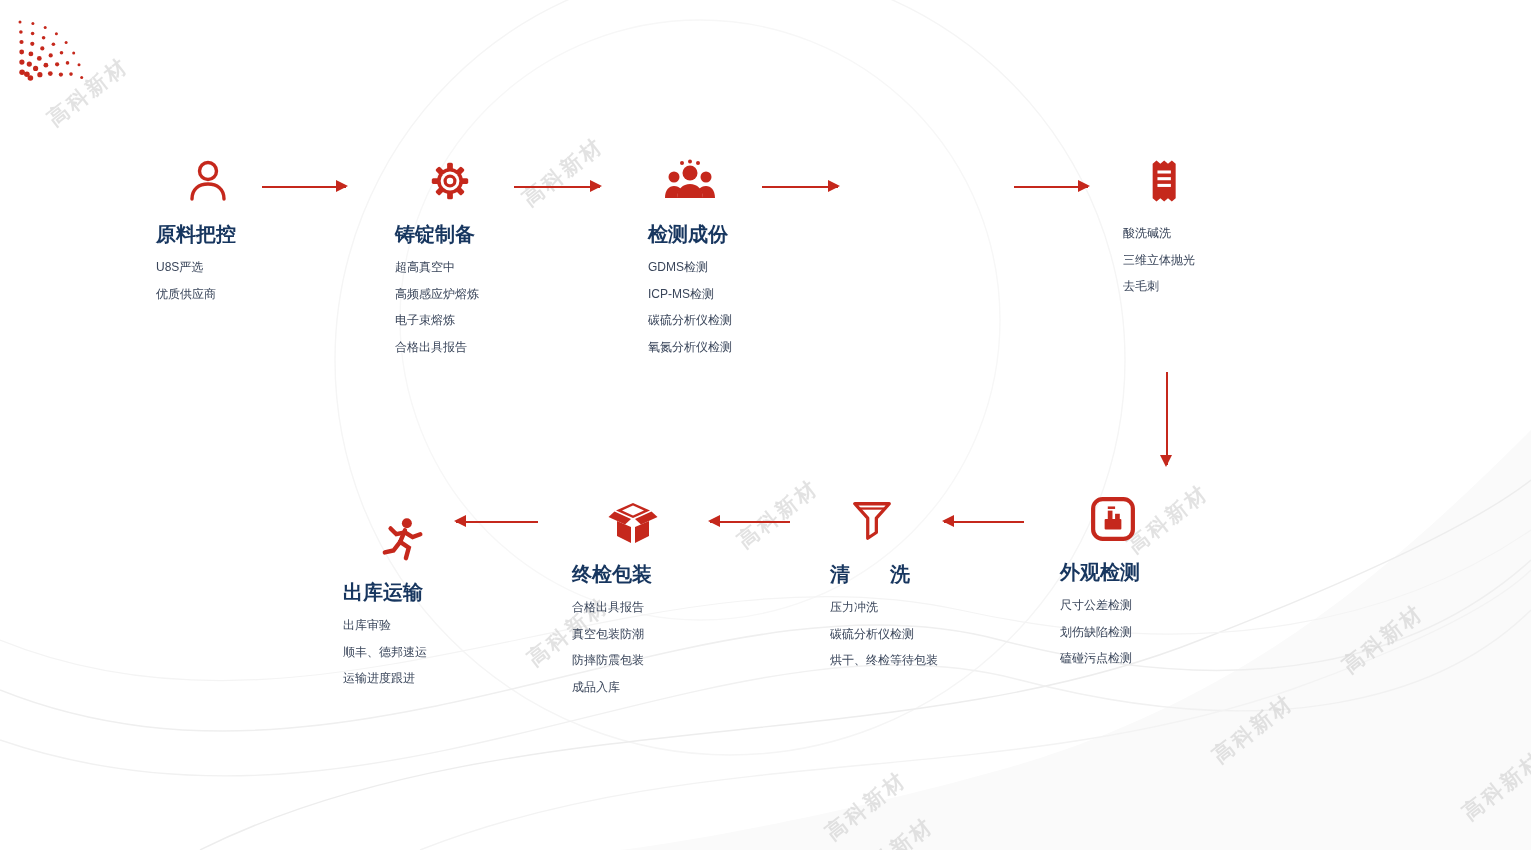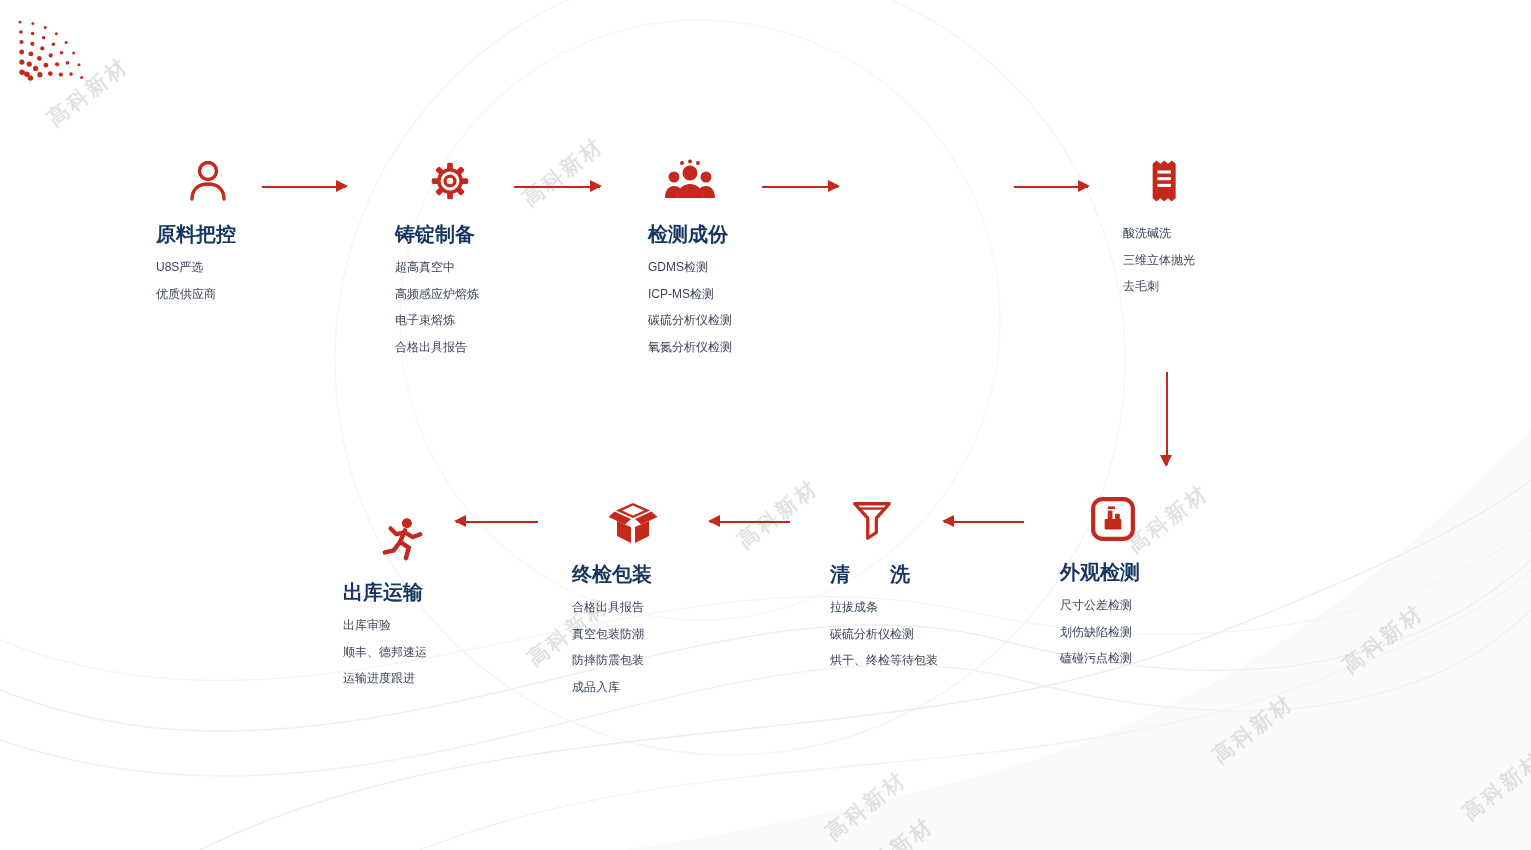--- a/index.html
+++ b/index.html
@@ -275,21 +275,21 @@
 
   <div class="step r3">
     <div class="icon">
       <svg viewBox="0 0 46 48">
         <path d="M5 6 H41 L27.5 21 V36 L18.5 42 V21 Z" fill="none" stroke="#c5281c" stroke-width="3.4" stroke-linejoin="round"></path>
         <path d="M10 11 H36" stroke="#c5281c" stroke-width="2.4"></path>
       </svg>
     </div>
     <div class="step-title">清　　洗</div>
     <div class="lines">
-        <div class="line">拉拔成条</div>
+        <div class="line">压力冲洗</div>
         <div class="line">碳硫分析仪检测</div>
         <div class="line">烘干、终检等待包装</div>
       </div>
   </div>
 
   <div class="step r4">
     <div class="icon">
       <svg viewBox="0 0 44 44">
         <rect x="3" y="3" width="38" height="38" rx="9" fill="none" stroke="#c5281c" stroke-width="4"></rect>
         <g fill="#c5281c">

